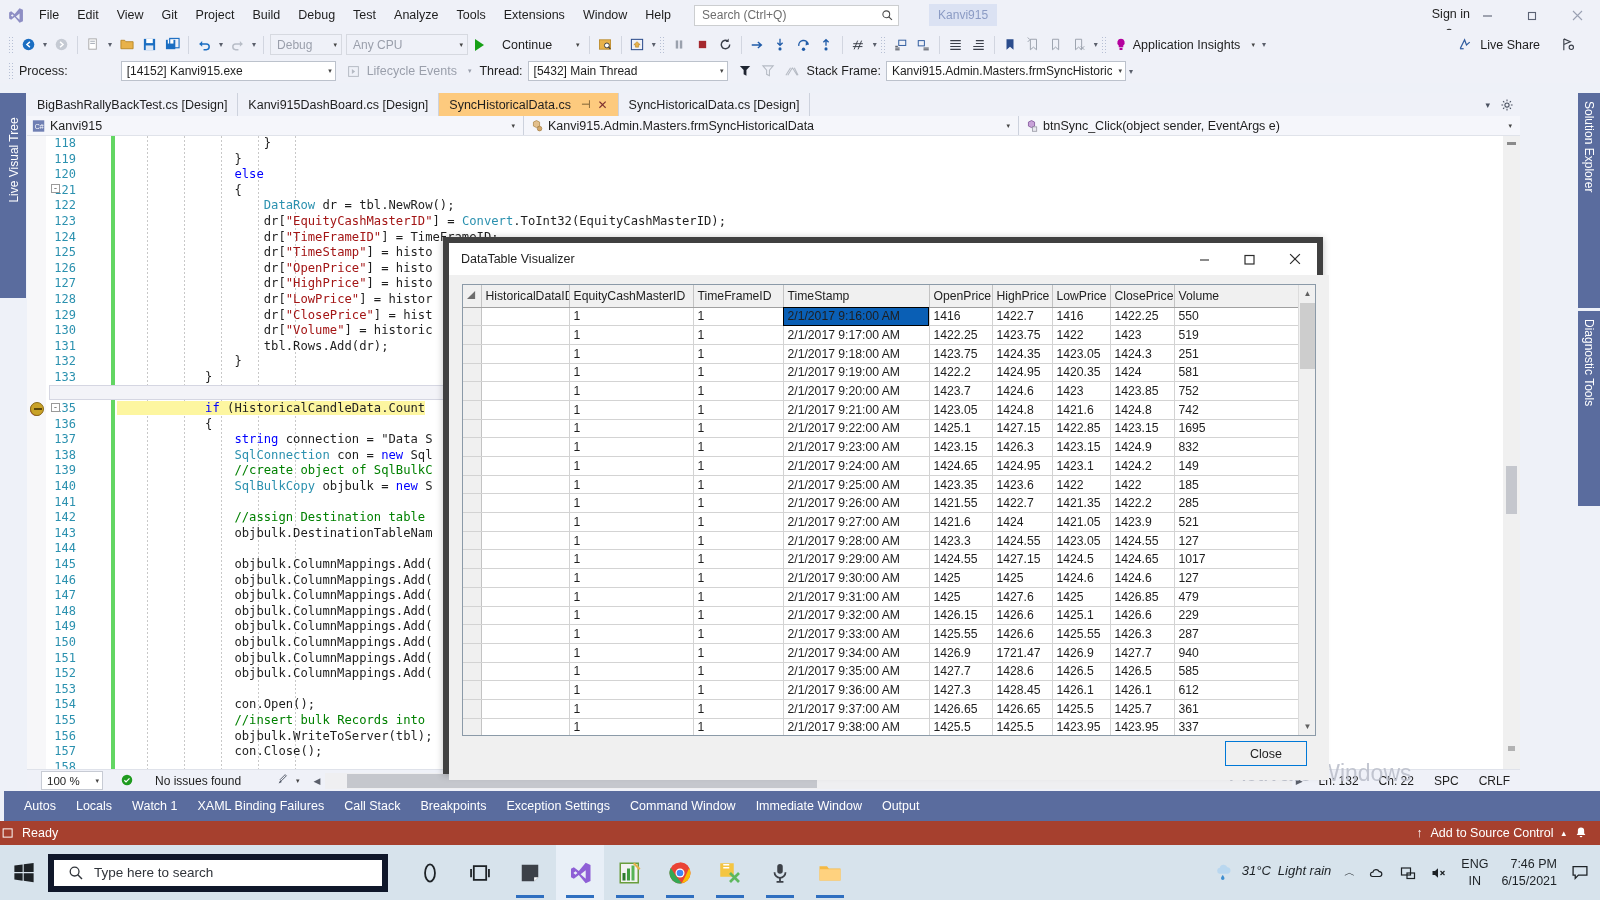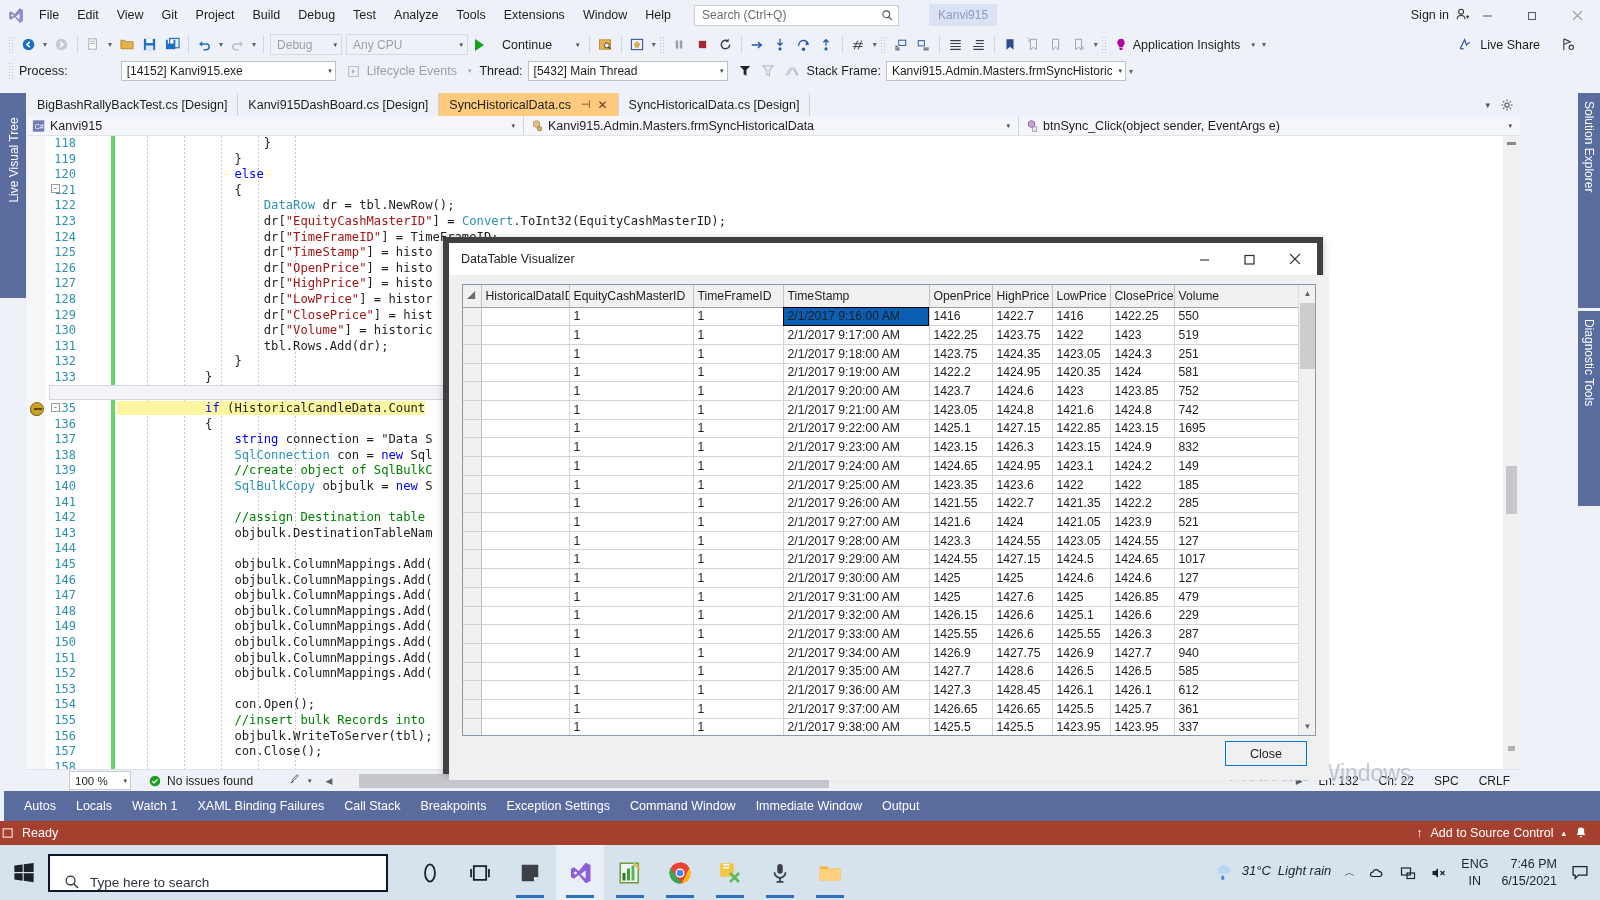--- a/index.html
+++ b/index.html
@@ -40,21 +40,21 @@
     font-size: 12px; color: #6d6d6d; position: relative;
   }
   .search-box .s-text { flex: 1; }
   .search-ic { width: 13px; height: 13px; }
   .tag-kanvi {
     margin-left: 30px; background: #dbe2f3; color: #8b9bc4;
     padding: 4px 9px; font-size: 12px;
   }
   .signin {
     position: absolute; right: 130px; top: 7px; font-size: 12.5px; color: #1e1e1e;
-    display:flex; align-items:center; gap:6px;
+    display:flex; align-items:center; gap:6px;flex-direction:column;
   }
   .wincontrols { position: absolute; right: 0; top: 0; height: 30px; display: flex; }
   .wc { width: 45px; height: 30px; display: flex; align-items: center; justify-content: center; color: #5b6274; }
 
   
   .toolbar1 {
     position: absolute; left: 0; top: 30px; width: 1600px; height: 29px;
     background: #eff1f8; display: flex; align-items: center; padding-left: 8px; gap: 0px;
   }
   .tb-grip { width: 6px; height: 18px; margin-right: 3px;
@@ -157,21 +157,21 @@
   .ed-scroll .mark { position:absolute; left:1px; width:15px; height:3px; }
 
   
   .ed-status {
     position: absolute; left: 27px; top: 769px; width: 1493px; height: 22px;
     background: #eff1f8; display: flex; align-items: center; font-size: 12px; color:#1e1e1e;
     border-top: 1px solid #dfe2ea;
   }
   .zoomsel {
     width: 62px; height: 19px; border:1px solid #c7cbd4; background:#fff; display:flex; align-items:center;
-    padding: 0 3px 0 5px; font-size: 11.5px; margin-left: 42px;
+    padding: 0 3px 0 5px; font-size: 11.5px; margin-left: 14px;
   }
   .hscroll { flex:1; height: 16px; background: #efeff1; margin: 0 4px; position:relative; }
   .hscroll .hthumb { position:absolute; left: 22px; top:1px; height:14px; width: 470px; background:#c5c7cd; }
   .stat-item { padding: 0 10px; white-space:nowrap; }
 
   
   .dock-left {
     position:absolute; left:0; top:93px; width: 26px; height: 205px; background:#5a6c9e;
   }
   .dock-left .vtxt {
@@ -253,22 +253,22 @@
     font-family: "Liberation Sans", sans-serif;
   }
 
   
   .taskbar {
     position: absolute; left: 0; top: 845px; width: 1600px; height: 55px;
     background: #d7e3ec; display: flex; align-items: center;
   }
   .startbtn { width: 48px; height: 55px; display:flex;align-items:center;justify-content:center; }
   .tsearch {
-    width: 340px; height: 38px; background: #fff; border: 2px solid #0f172a;
-    display: flex; align-items: flex-end; gap: 10px; padding-left: 14px; font-size: 13.5px; color: #30343a;
+    width: 340px; height: 38px; background: #fff; border: 6px solid #0f172a;
+    display: flex; align-items: center; gap: 10px; padding-left: 14px; font-size: 13.5px; color: #30343a;
   }
   .tb-icons { display:flex; align-items:center; margin-left: 18px; gap: 2px; }
   .tbi { width: 48px; height: 55px; display:flex;align-items:center;justify-content:center; position:relative; }
   .tbi.activeapp { background: #e8eff7; }
   .tbi.activeapp::after, .tbi.open::after {
     content:''; position:absolute; bottom:2px; left:10px; width:28px; height:3px; background:#2f6fc0;
   }
   .tray { margin-left:auto; display:flex; align-items:center; gap: 13px; padding-right: 10px; font-size: 12.5px; color:#1d2226; }
   .weather { display:flex; align-items:flex-start; gap:7px; font-size:13px;font-style:italic; }
   .clock { text-align: right; line-height: 1.35; font-size: 12.5px; }
@@ -766,21 +766,21 @@
       <div class="thumb" style="top:330px; height:48px;"></div>
       <div class="mark" style="top:610px; background:#b2b2b2; width:7px; left:5px; height:5px;"></div>
     </div>
   </div>
 
   <div class="ed-status">
     <div class="zoomsel">
       <span style="flex:1">100 %</span>
       <span class="cb-arrow">▾</span>
     </div>
-    <span style="margin-left:18px; display:flex; align-items:center; gap:6px;">
+    <span style="margin-left:18px; display:flex; gap:22px;">
       <svg width="12" height="12" viewBox="0 0 16 16">
             <circle cx="8" cy="8" r="7" fill="#1f9b1f"></circle>
             <path d="M4.5 8.3l2.2 2.2 4.6-4.6" fill="none" stroke="#fff" stroke-width="1.6"></path>
           </svg>
       <span>No issues found</span>
     </span>
     <span style="margin-left:36px;">
       <svg width="13" height="13" viewBox="0 0 16 16">
             <path d="M10 2 4 8l1.5 1.5 6-6z" fill="none" stroke="#4a5160" stroke-width="1.1"></path>
             <path d="M4 9l-2 4 4-2z" fill="#4a5160"></path>
@@ -1111,21 +1111,21 @@
                 <td>287</td>
                 <td></td>
               </tr>
               <tr>
                 <td class="rowhdr"></td>
                 <td></td>
                 <td>1</td>
                 <td>1</td>
                 <td>2/1/2017 9:34:00 AM</td>
                 <td>1426.9</td>
-                <td>1427.75</td>
+                <td>1721.47</td>
                 <td>1426.9</td>
                 <td>1427.7</td>
                 <td>940</td>
                 <td></td>
               </tr>
               <tr>
                 <td class="rowhdr"></td>
                 <td></td>
                 <td>1</td>
                 <td>1</td>

